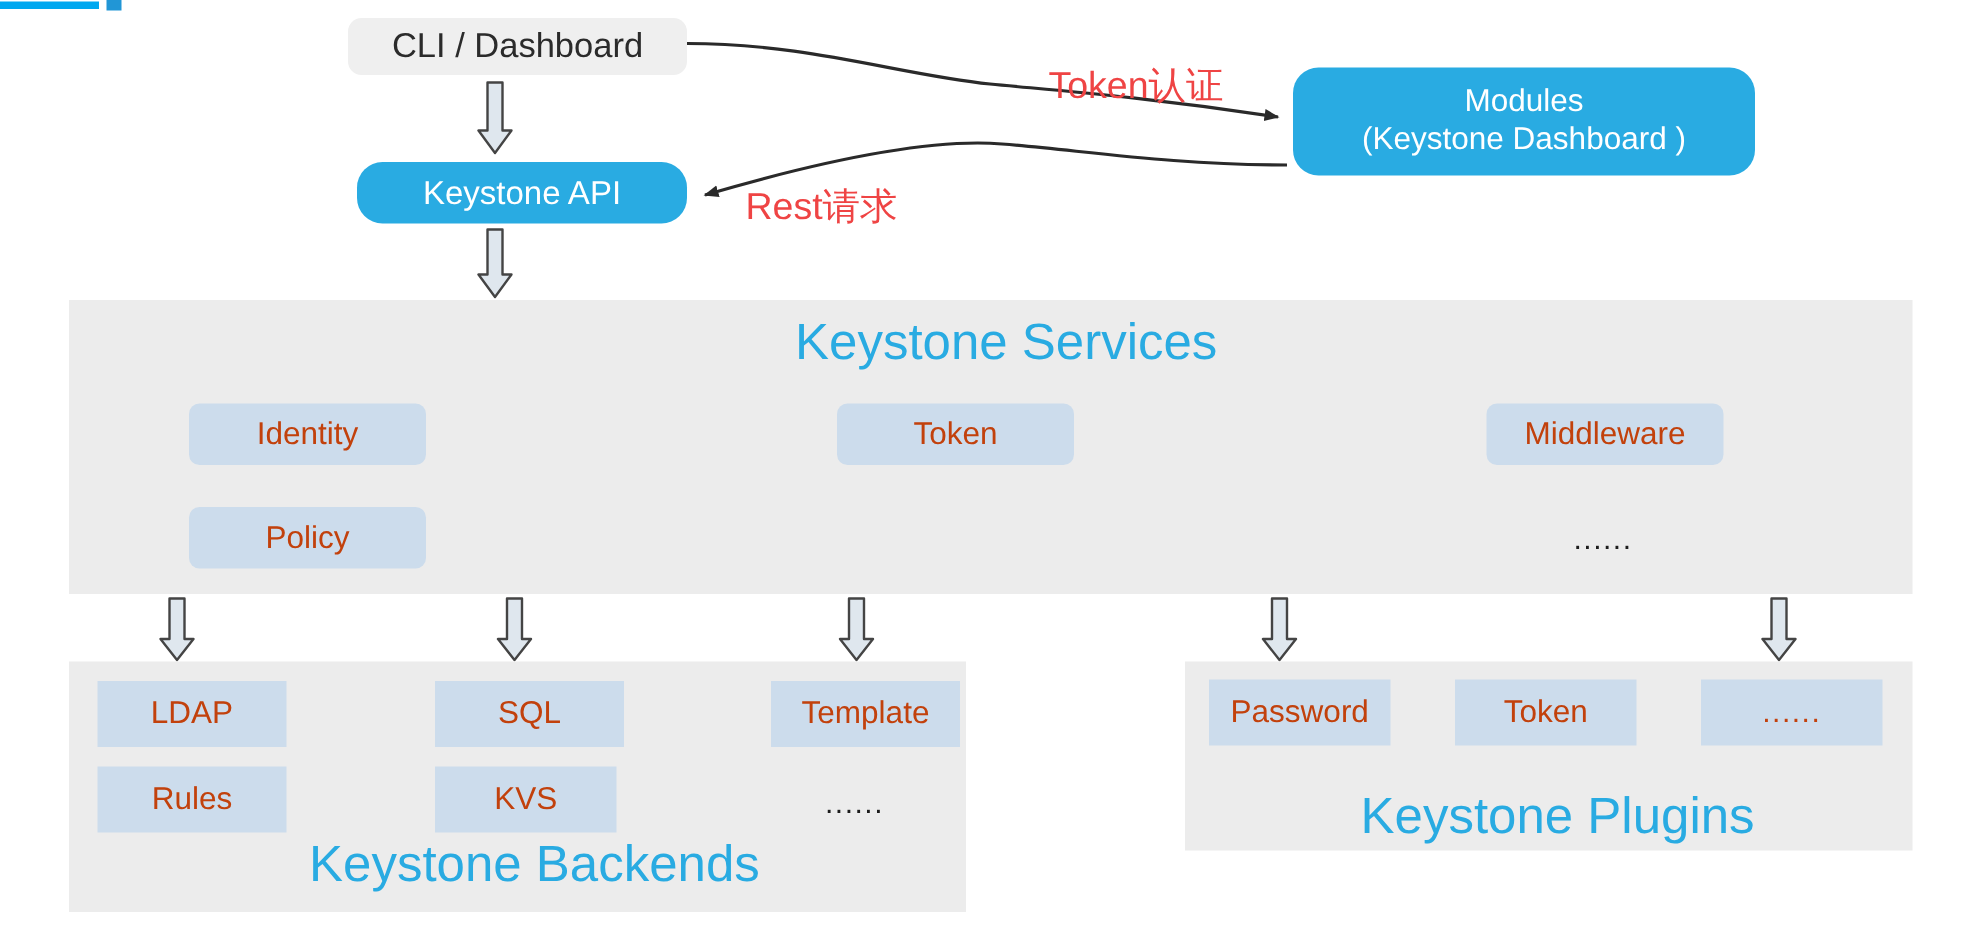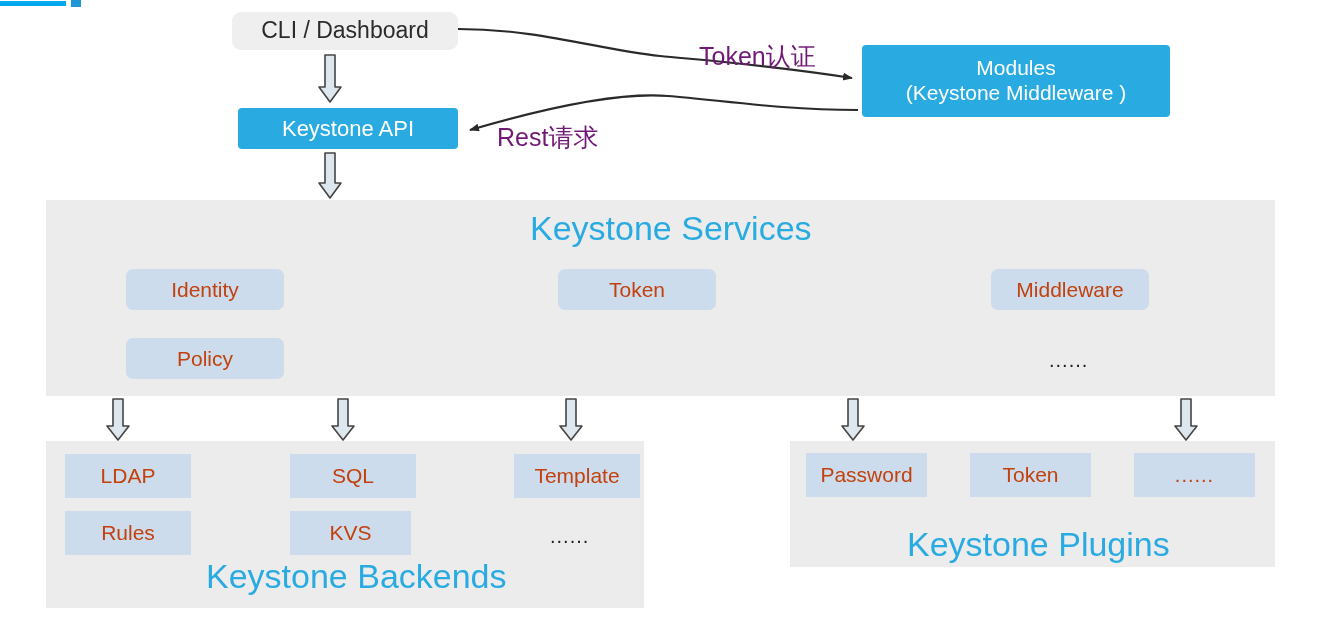--- a/index.html
+++ b/index.html
@@ -41,21 +41,21 @@
     line-height: 1.18;
   }
   .node-grey {
     background: #efefef;
     border-radius: 9px;
     color: #2b2b2b;
     font-size: 23px;
   }
   .node-blue {
     background: #29abe2;
-    border-radius: 4px;
+    border-radius: 17px;
     color: #ffffff;
     font-size: 22px;
   }
   .node-blue.two-line { font-size: 21px; }
 
   
   .panel {
     position: absolute;
     background: #ececec;
   }
@@ -96,21 +96,21 @@
   #curves {
     position: absolute;
     left: 0; top: 0;
     width: 1319px; height: 620px;
     pointer-events: none;
   }
 
   .curve-label {
     position: absolute;
     font-size: 25px;
-    color: #701a75;
+    color: #ef4444;
     white-space: nowrap;
   }
 </style>
 </head>
 <body>
 
 <div id="stage">
 
   <div class="top-bar-a"></div>
   <div class="top-bar-b"></div>
@@ -118,21 +118,21 @@
   <div class="node node-grey" style="left:232px; top:12px; width:226px; height:38px;">
     <span>CLI / Dashboard</span>
   </div>
 
   <div class="node node-blue" style="left:238px; top:108px; width:220px; height:41px;">
     <span>Keystone API</span>
   </div>
 
   <div class="node node-blue two-line" style="left:862px; top:45px; width:308px; height:72px; flex-direction:column;">
     <span>Modules</span>
-    <span>(Keystone Middleware )</span>
+    <span>(Keystone Dashboard )</span>
   </div>
 
   <svg id="curves" viewBox="0 0 1319 620">
     <defs>
       <marker id="arrR" markerWidth="11" markerHeight="11" refX="9" refY="4" orient="auto" markerUnits="userSpaceOnUse">
         <path d="M0,0 L10,4 L0,8 z" fill="#2a2a2a"></path>
       </marker>
       <marker id="arrL" markerWidth="11" markerHeight="11" refX="9" refY="4" orient="auto" markerUnits="userSpaceOnUse">
         <path d="M0,0 L10,4 L0,8 z" fill="#2a2a2a"></path>
       </marker>

